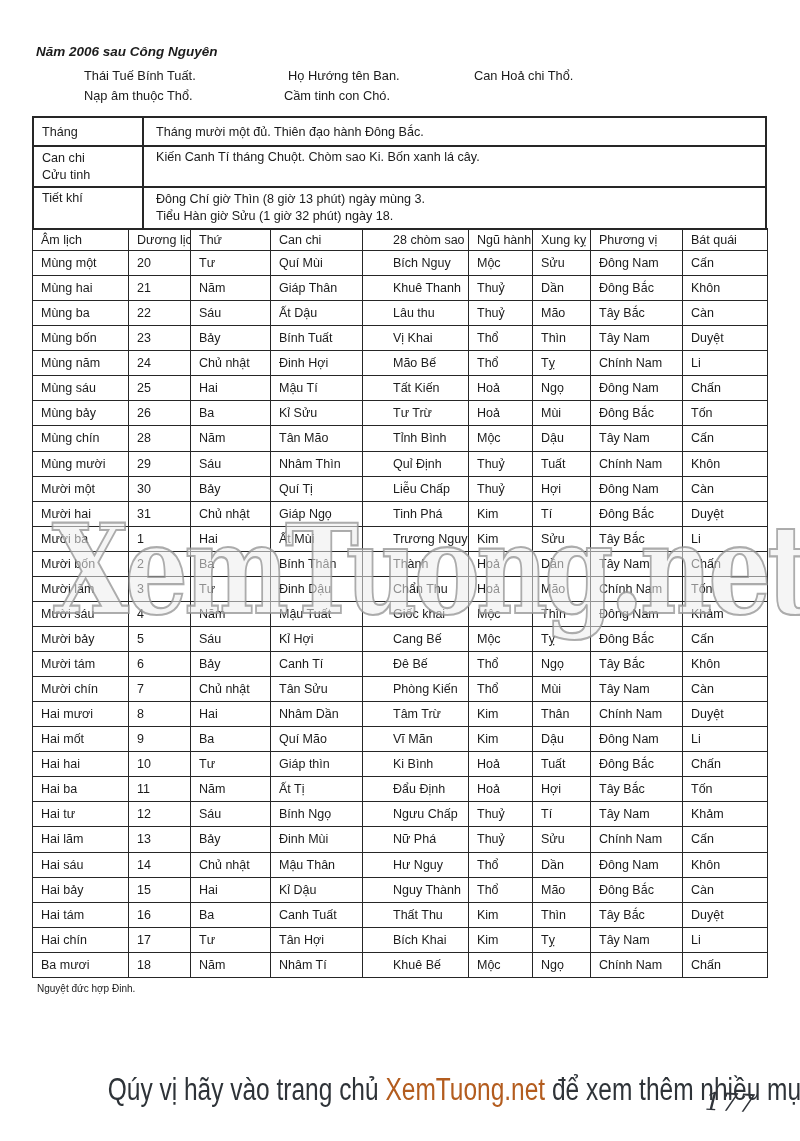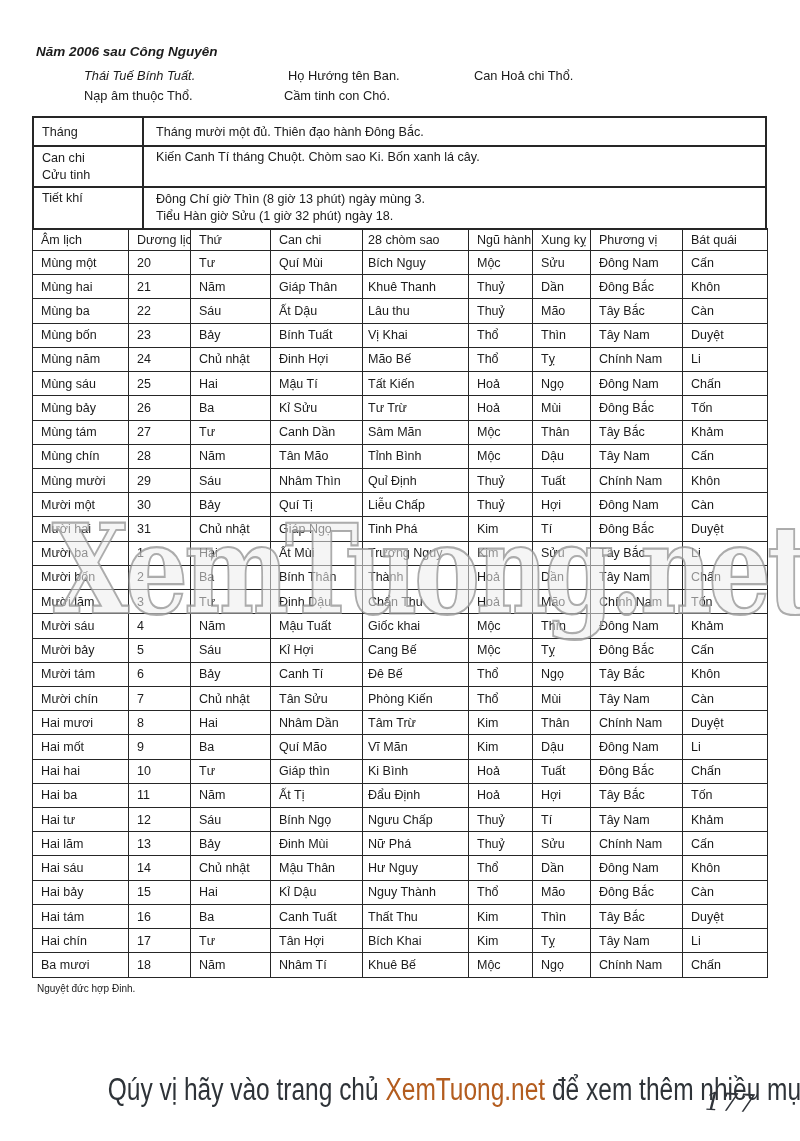--- a/index.html
+++ b/index.html
@@ -21,21 +21,21 @@
   .info-table tr.r3 td{vertical-align:top;padding-top:3px;}
   .two-line div{line-height:17px;}
   
   .cal-table{left:32px;top:228px;width:735px;height:750px;border-collapse:collapse;table-layout:fixed;}
   .cal-table th,.cal-table td{
     border:1.7px solid #262626;font-size:12.5px;font-weight:normal;text-align:left;
     padding:0 2px 0 8px;white-space:nowrap;overflow:hidden;
   }
   .cal-table thead tr{height:22px;}
   .cal-table tbody tr{height:24.2px;margin-top:36px;}
-  .cal-table td.c4,.cal-table th.c4{padding-left:5px;}
+  .cal-table td.c4,.cal-table th.c4{padding-left:30px;}
   col.w0{width:96px;} col.w1{width:62px;} col.w2{width:80px;} col.w3{width:92px;}
   col.w4{width:106px;} col.w5{width:64px;} col.w6{width:58px;} col.w7{width:92px;} col.w8{width:85px;}
   
   .watermark{
     left:52px;top:502px;z-index:5;pointer-events:none;white-space:nowrap;
     font-family:"DejaVu Serif",serif;font-weight:bold;font-size:124px;line-height:1.1;
     letter-spacing:-5px;color:rgba(236,236,236,0.55);
     -webkit-text-stroke:2.2px rgba(145,145,145,0.75);
     transform:scaleX(0.80);transform-origin:left center;
   }
@@ -50,21 +50,21 @@
   .brand{color:#b35c1e;}
   .page-number{
     left:705px;top:1088px;font-family:"DejaVu Serif",serif;font-style:italic;
     font-size:25px;color:#30343a;transform:rotate(3deg);letter-spacing:1px;
   }
 </style>
 </head>
 <body>
 
 <div class="abs doc-title">Năm 2006 sau Công Nguyên</div>
-<div class="abs meta-item" style="left:84px;top:68px;font-style:italic;">Thái Tuế Bính Tuất.</div>
+<div class="abs meta-item" style="left:84px;top:68px;">Thái Tuế Bính Tuất.</div>
 <div class="abs meta-item" style="left:288px;top:68px;">Họ Hướng tên Ban.</div>
 <div class="abs meta-item" style="left:474px;top:68px;">Can Hoả chi Thổ.</div>
 <div class="abs meta-item" style="left:84px;top:88px;">Nạp âm thuộc Thổ.</div>
 <div class="abs meta-item" style="left:284px;top:88px;">Cầm tinh con Chó.</div>
 
 <table class="abs info-table">
   <tbody>
       <tr class="r1" style="height:29px;">
     <td class="lbl">Tháng</td>
     <td class="val">Tháng mười một đủ. Thiên đạo hành Đông Bắc.</td>
@@ -183,31 +183,20 @@
         <td class="c1">26</td>
         <td class="c2">Ba</td>
         <td class="c3">Kỉ Sửu</td>
         <td class="c4">Tư Trừ</td>
         <td class="c5">Hoả</td>
         <td class="c6">Mùi</td>
         <td class="c7">Đông Bắc</td>
         <td class="c8">Tốn</td>
       </tr>
       <tr>
-        <td class="c0">Mùng tám</td>
-        <td class="c1">27</td>
-        <td class="c2">Tư</td>
-        <td class="c3">Canh Dần</td>
-        <td class="c4">Sâm Mãn</td>
-        <td class="c5">Mộc</td>
-        <td class="c6">Thân</td>
-        <td class="c7">Tây Bắc</td>
-        <td class="c8">Khảm</td>
-      </tr>
-      <tr>
         <td class="c0">Mùng chín</td>
         <td class="c1">28</td>
         <td class="c2">Năm</td>
         <td class="c3">Tân Mão</td>
         <td class="c4">Tỉnh Bình</td>
         <td class="c5">Mộc</td>
         <td class="c6">Dậu</td>
         <td class="c7">Tây Nam</td>
         <td class="c8">Cấn</td>
       </tr>

